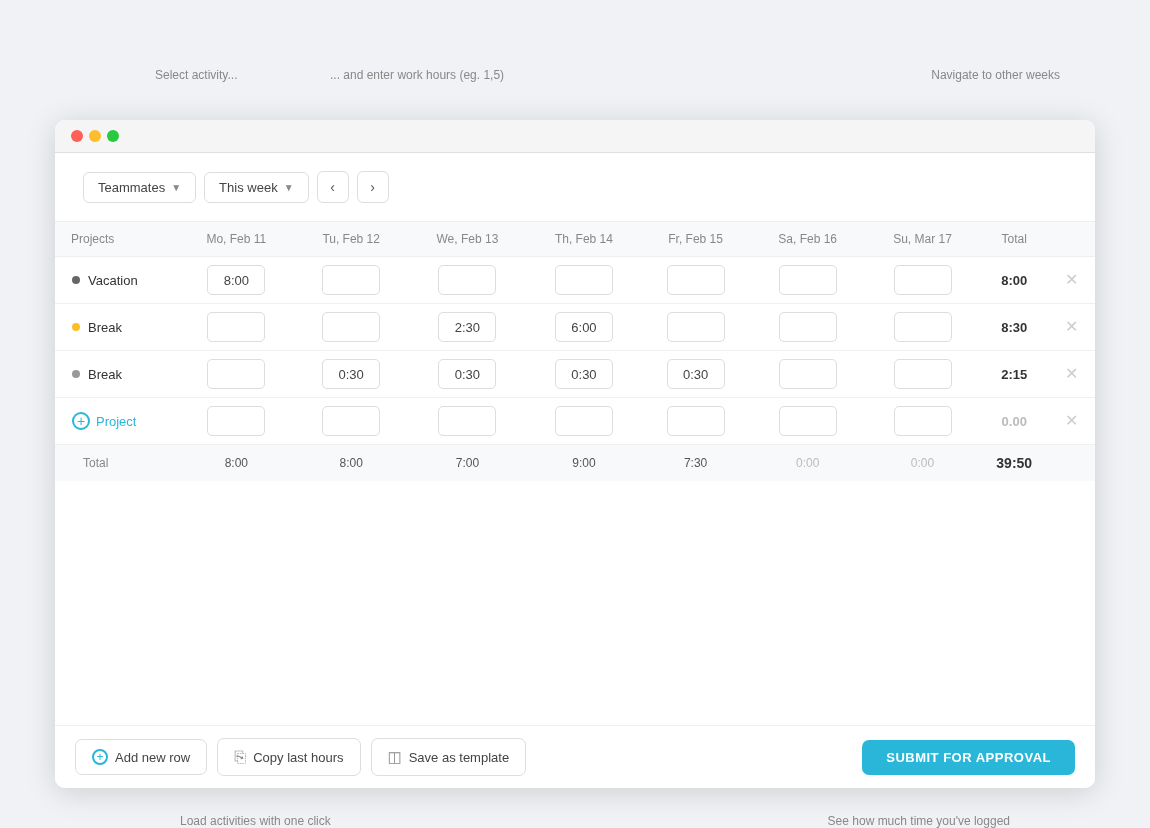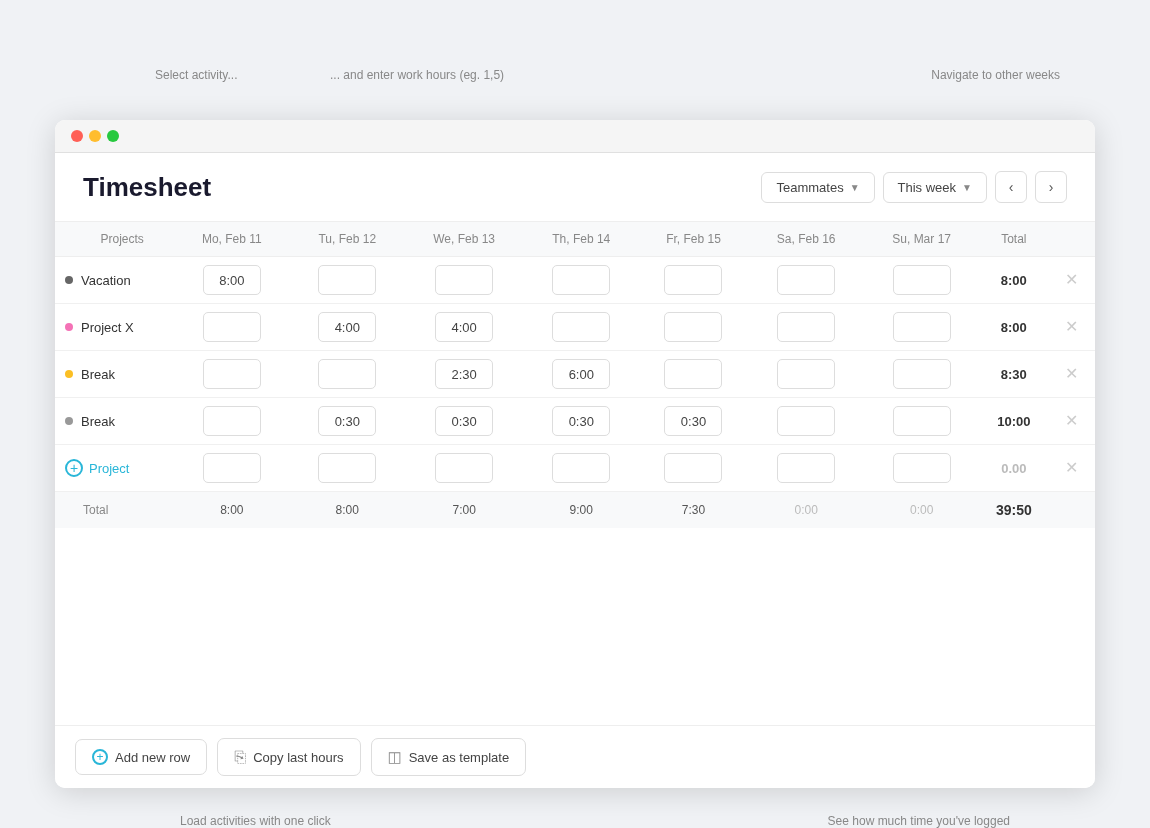--- a/index.html
+++ b/index.html
@@ -121,32 +121,32 @@
     .timesheet-table th {
       background: #f8f9fa;
       color: #888;
       font-weight: 500;
       padding: 10px 12px;
       text-align: center;
       border-bottom: 1px solid #eee;
       font-size: 12px;
     }
     .timesheet-table th.project-col {
-      text-align: center;
-      padding-left: 28px;
+      text-align: left;
+      padding-left: 16px;
     }
     .timesheet-table td {
       padding: 8px 6px;
       border-bottom: 1px solid #f0f0f0;
       text-align: center;
       vertical-align: middle;
     }
     .timesheet-table td.project-cell {
       text-align: left;
-      padding-left: 10px;
+      padding-left: 17px;
     }
     .project-name {
       display: flex;
       align-items: center;
       gap: 8px;
       font-size: 13px;
       color: #333;
     }
     .dot {
       width: 8px; height: 8px;
@@ -273,21 +273,20 @@
 
     <div class="browser-titlebar">
       <div class="traffic-light tl-red"></div>
       <div class="traffic-light tl-yellow"></div>
       <div class="traffic-light tl-green"></div>
     </div>
 
     <div class="app-content">
 
       <div class="app-header">
-        <h1 class="app-title">Timesheet</h1>
         <div class="header-controls">
           <button class="dropdown-btn">
             <span>Teammates</span>
             <span class="dropdown-arrow">▼</span>
           </button>
           <button class="dropdown-btn">
             <span>This week</span>
             <span class="dropdown-arrow">▼</span>
           </button>
           <button class="nav-btn">‹</button>
@@ -324,37 +323,20 @@
               <td><input class="time-input empty" value="" style=""></td>
               <td><input class="time-input empty" value="" style=""></td>
               <td><input class="time-input empty" value="" style=""></td>
               <td><input class="time-input empty" value="" style=""></td>
               <td><input class="time-input empty" value="" style=""></td>
               <td><input class="time-input empty" value="" style=""></td>
               <td class="total-cell">8:00</td>
               <td><button class="delete-btn">✕</button></td>
             </tr>
 
-            <tr>
-              <td class="project-cell">
-                <div class="project-name">
-                  <span class="dot" style="background:#f472b6"></span>
-                  <span>Project X</span>
-                </div>
-              </td>
-              <td><input class="time-input empty" value="" style=""></td>
-              <td><input class="time-input" value="4:00" style=""></td>
-              <td><input class="time-input" value="4:00" style=""></td>
-              <td><input class="time-input empty" value="" style=""></td>
-              <td><input class="time-input empty" value="" style=""></td>
-              <td><input class="time-input empty" value="" style=""></td>
-              <td><input class="time-input empty" value="" style=""></td>
-              <td class="total-cell">8:00</td>
-              <td><button class="delete-btn">✕</button></td>
-            </tr>
 
 
             <tr>
               <td class="project-cell">
                 <div class="project-name">
                   <span class="dot" style="background:#fbbf24"></span>
                   <span>Break</span>
                 </div>
               </td>
               <td><input class="time-input empty" value="" style=""></td>
@@ -375,21 +357,21 @@
                   <span>Break</span>
                 </div>
               </td>
               <td><input class="time-input empty" value="" style=""></td>
               <td><input class="time-input" value="0:30" style=""></td>
               <td><input class="time-input" value="0:30" style=""></td>
               <td><input class="time-input" value="0:30" style=""></td>
               <td><input class="time-input" value="0:30" style=""></td>
               <td><input class="time-input empty" value="" style=""></td>
               <td><input class="time-input empty" value="" style=""></td>
-              <td class="total-cell">10:00</td>
+              <td class="total-cell">2:15</td>
               <td><button class="delete-btn">✕</button></td>
             </tr>
 
             <tr class="add-project-row">
               <td class="project-cell">
                 <button class="add-project-btn">
                   <span class="plus-circle">+</span>
                   <span>Project</span>
                 </button>
               </td>
@@ -427,18 +409,19 @@
         </button>
         <button class="footer-btn">
           <span class="footer-icon">⎘</span>
           <span>Copy last hours</span>
         </button>
         <button class="footer-btn">
           <span class="footer-icon">◫</span>
           <span>Save as template</span>
         </button>
         <div class="spacer"></div>
+        <button class="submit-btn">SUBMIT FOR APPROVAL</button>
       </div>
 
     </div>
   </div>
 
 </div>
 
 </body></html>

